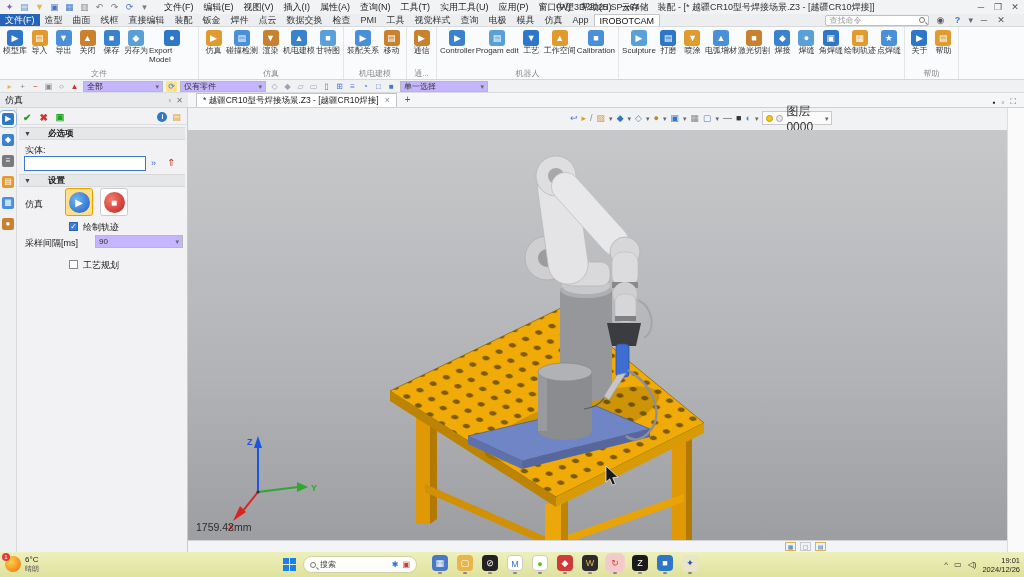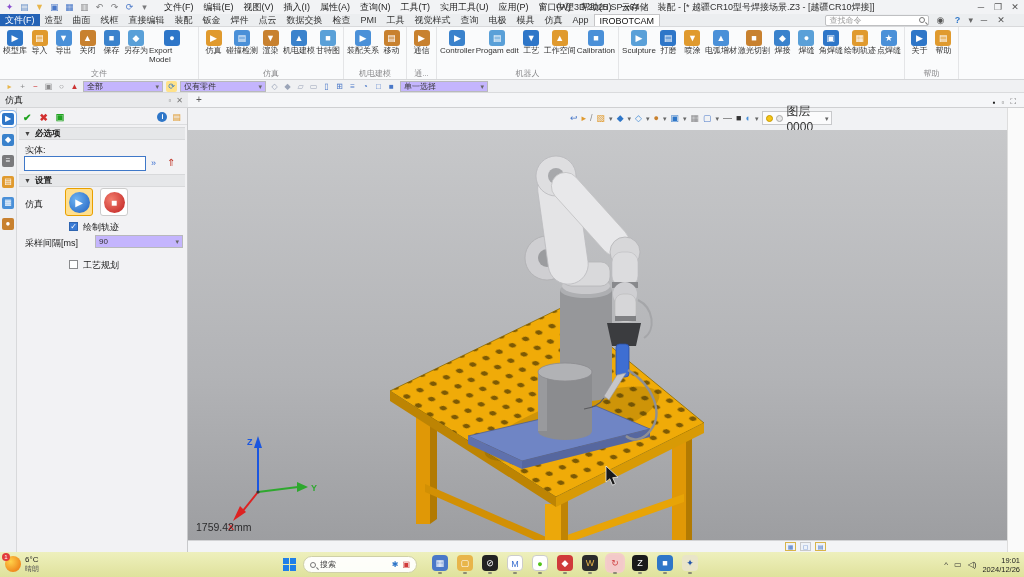--- a/index.html
+++ b/index.html
@@ -47,21 +47,21 @@
   .dtab .x{color:#888}
   .newtab{font-size:10px;color:#555;margin-left:8px;line-height:14px}
   .docctl{margin-left:auto;display:flex;gap:6px;padding-right:8px;align-items:center;font-size:8px;color:#666}
   
   .dock{position:absolute;left:0;top:108px;width:17px;height:444px;background:#eff0f2;border-right:1px solid #d8d9db;display:flex;flex-direction:column;align-items:center;gap:9px;padding-top:5px}
   .dic{width:12px;height:12px;border-radius:2px;font-size:8px;line-height:12px;text-align:center;color:#fff}
   .panel{position:absolute;left:17px;top:108px;width:171px;height:444px;background:#f2f2f4;border-right:1px solid #c8c9cb}
   .ptool{position:absolute;left:0;top:2px;width:100%;height:15px;display:flex;align-items:center;gap:8px;padding:0 6px;border-bottom:1px solid #dcdddf}
   .pti{font-size:10px;font-weight:bold}
   .infoc{width:10px;height:10px;border-radius:50%;background:#2e76c8;color:#fff;font-size:7px;line-height:10px;text-align:center;font-weight:bold}
-  .secbar{position:absolute;left:2px;width:166px;height:13px;background:#e6e7e9;border-top:1px solid #d8d9db;border-bottom:1px solid #d8d9db;font-size:8.5px;font-weight:bold;color:#222;display:flex;align-items:center;gap:4px;padding:0 5px}
+  .secbar{position:absolute;left:2px;width:166px;height:13px;background:#e6e7e9;border-top:1px solid #d8d9db;border-bottom:1px solid #d8d9db;font-size:8.5px;font-weight:bold;color:#222;display:flex;align-items:center;gap:17px;padding:0 5px}
   .secbar .tri{font-size:7px;color:#444}
   .plabel{position:absolute;font-size:9px;color:#222}
   .entity-input{position:absolute;left:7px;top:48px;width:122px;height:15px;border:1px solid #3f78c8;background:#fff;font-size:9px;padding:0 2px;font-family:"Liberation Sans",sans-serif}
   .simbtn{position:absolute;width:28px;height:28px;border-radius:3px;display:flex;align-items:center;justify-content:center}
   .orb{width:21px;height:21px;border-radius:50%;color:#fff;font-size:10px;line-height:21px;text-align:center}
   .cb{position:absolute;width:9px;height:9px;border:1px solid #8a8b8d;background:#fff;font-size:8px;line-height:8px;text-align:center;color:#fff}
   .cb.on{background:#3a7bd5;border-color:#2e64b0}
   .cblabel{position:absolute;font-size:9px;color:#222}
   .scombo{position:absolute;left:78px;top:127px;width:88px;height:13px}
   
@@ -383,20 +383,24 @@
   </div>
 
   <div class="phead">
     <span>仿真</span>
     <span class="pheadic">
       <span>▫</span>
       <span>✕</span>
     </span>
   </div>
   <div class="doctabs">
+    <div class="dtab">
+      <span>* 越疆CR10型号焊接场景.Z3 - [越疆CR10焊接]</span>
+      <span class="x">×</span>
+    </div>
     <span class="newtab">+</span>
     <div class="docctl">
       <span style="color:#222">▪</span>
       <span>▫</span>
       <span>⛶</span>
     </div>
   </div>
 
   <div class="dock" id="dock">
       <span class="dic" style="background: rgb(46, 118, 200); box-shadow: rgb(255, 255, 255) 0px 0px 0px 2px, rgb(138, 180, 232) 0px 0px 0px 3px;">▶</span>

